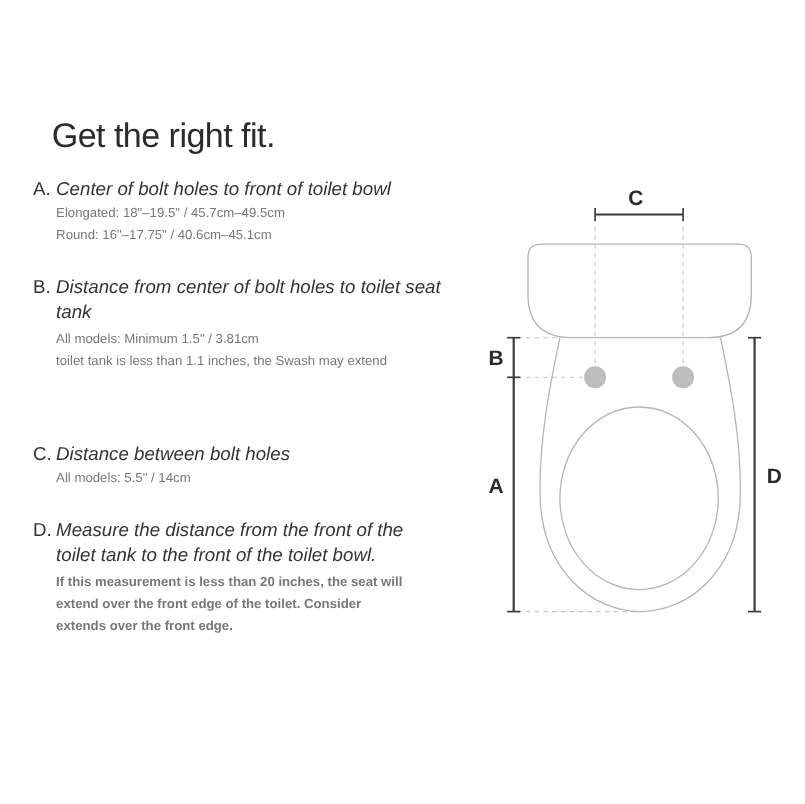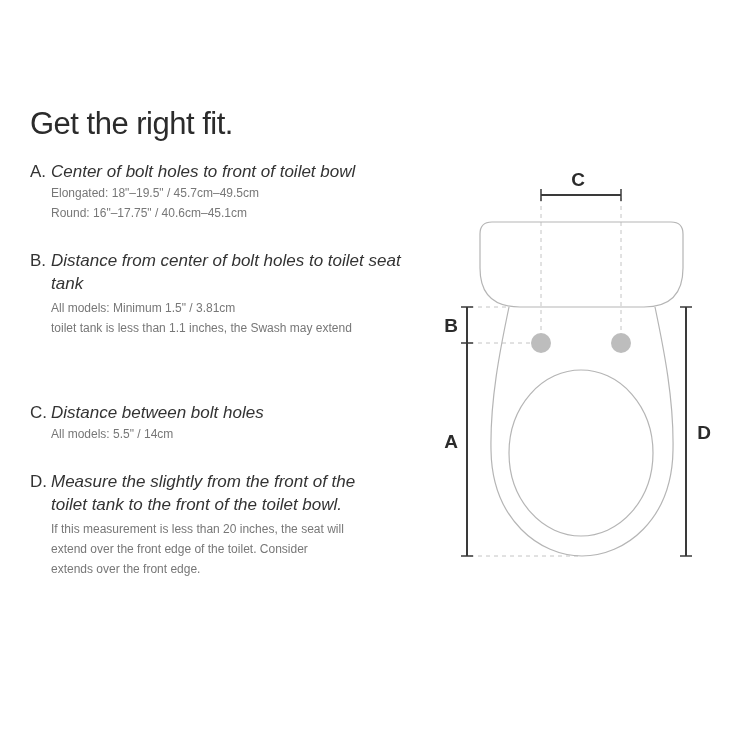--- a/index.html
+++ b/index.html
@@ -1,36 +1,36 @@
 <!DOCTYPE html>
 <html><head>
 <meta charset="utf-8">
 <style>
   html, body { margin: 0; padding: 0; }
   body {
     width: 732px; height: 731px; background: #ffffff; position: relative; overflow: hidden;
     font-family: "Liberation Sans", "DejaVu Sans", sans-serif; color: #2f2f2f;
   }
   .title {
-    position: absolute; left: 30px; top: 104px; font-size: 31px; letter-spacing: -0.5px;
+    position: absolute; left: 47px; top: 104px; font-size: 31px; letter-spacing: -0.5px;
     color: #2b2b2b; margin: 0; font-weight: normal; line-height: 40px;
   }
   .section { position: absolute; left: 30px; width: 400px; }
   .sec-head {
     font-size: 17px; line-height: 23px; color: #333; display: flex;
   }
   .sec-head .letter { width: 21px; flex: none; }
   .sec-head .htext { flex: 1; font-style: italic; }
   .sec-body { padding-left: 21px; font-size: 12px; line-height: 20px; color: #777; }
   .sec-body div { white-space: nowrap; }
   #secA { top: 160px; }
   #secB { top: 249px; width: 390px; }
   #secC { top: 401px; }
   #secD { top: 470px; width: 345px; }
-  #secD .sec-body { width: 370px; }
+  #secD .sec-body { width: 370px; font-weight: bold; }
   .diagram { position: absolute; left: 0; top: 0; width: 732px; height: 731px; pointer-events: none; }
   .diagram * { pointer-events: auto; }
   .dlabel { font-family: "Liberation Sans", sans-serif; font-size: 19px; font-weight: bold; fill: #2b2b2b; }
 </style>
 </head>
 <body>
 
 <h1 class="title">Get the right fit.</h1>
 
 <div class="section" id="secA">
@@ -61,21 +61,21 @@
     <span class="htext">Distance between bolt holes</span>
   </div>
   <div class="sec-body">
     <div>All models: 5.5" / 14cm</div>
   </div>
 </div>
 
 <div class="section" id="secD">
   <div class="sec-head">
     <span class="letter">D.</span>
-    <span class="htext">Measure the slightly from the front of the toilet tank to the front of the toilet bowl.</span>
+    <span class="htext">Measure the distance from the front of the toilet tank to the front of the toilet bowl.</span>
   </div>
   <div class="sec-body" style="margin-top:3px">
     <div>If this measurement is less than 20 inches, the seat will</div>
     <div>extend over the front edge of the toilet. Consider</div>
     <div>extends over the front edge.</div>
   </div>
 </div>
 
 <svg class="diagram" width="732" height="731" viewBox="0 0 732 731">
 

